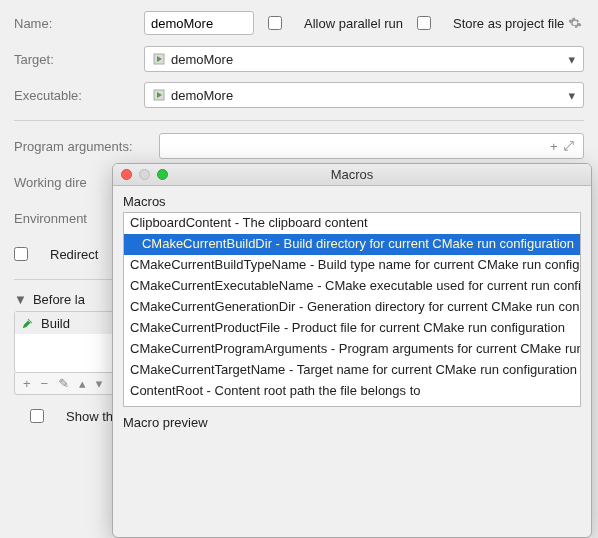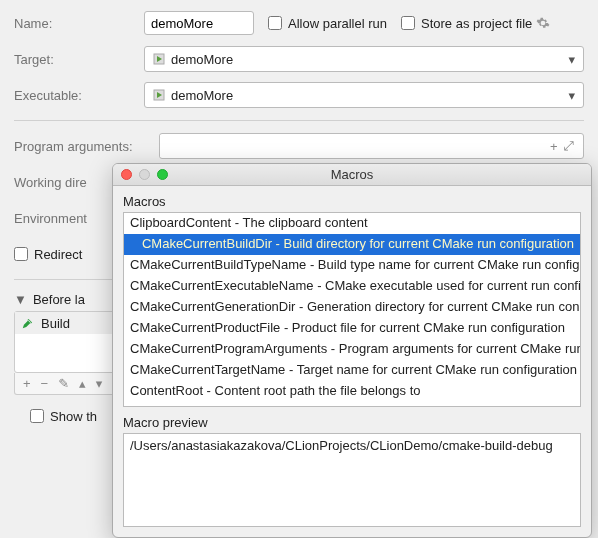--- a/index.html
+++ b/index.html
@@ -1,21 +1,21 @@
 <!DOCTYPE html>
 <html><head>
 <meta charset="utf-8">
 <style>
 * { box-sizing: border-box; margin: 0; padding: 0; font-family: -apple-system, "Helvetica Neue", Arial, sans-serif; font-size: 13px; }
 body { background: #f0f0f0; width: 598px; height: 538px; position: relative; overflow: hidden; color: #222; }
 .form { padding: 10px 14px; }
 .row { display: flex; align-items: center; margin-bottom: 10px; min-height: 26px; }
 .lbl { width: 130px; color: #737373; }
 .name-input { width: 110px; height: 24px; padding: 2px 6px; border: 1px solid #bbb; border-radius: 3px; background: #fff; }
-.chk { display: flex; align-items: center; gap: 6px; margin-left: 14px; }
+.chk { display: flex; align-items: center; gap: 22px; margin-left: 14px; }
 input[type=checkbox] { width: 14px; height: 14px; }
 .gear { color: #999; margin-left: 4px; }
 .ddwrap { flex: 1; position: relative; }
 .dd { width: 100%; height: 26px; border: 1px solid #bbb; border-radius: 3px; background: #fff; display: flex; align-items: center; padding: 0 8px; }
 .dd .run-ico { width: 12px; height: 12px; margin-right: 6px; display: inline-flex; }
 .dd .caret { margin-left: auto; color: #555; }
 .args-in-wrap { flex: 1; display: flex; align-items: center; border: 1px solid #bbb; border-radius: 3px; background: #fff; height: 26px; padding-right: 6px; }
 .args-in { flex: 1; border: none; outline: none; height: 22px; padding: 0 6px; }
 .glyph { color: #888; padding: 0 3px; cursor: pointer; }
 .sep { height: 1px; background: #d0d0d0; margin: 12px 0; }
@@ -34,21 +34,21 @@
 .traffic .dot { width: 11px; height: 11px; border-radius: 50%; }
 .dot.red { background: #ff5f57; border: .5px solid #e04640; }
 .dot.yel { background: #d8d8d8; border: .5px solid #bbb; }
 .dot.grn { background: #28c940; border: .5px solid #1fa833; }
 .titlebar .title { position: absolute; left: 0; right: 0; text-align: center; font-size: 13px; color: #333; pointer-events: none; }
 .macbody { padding: 8px 10px 10px 10px; display: flex; flex-direction: column; height: calc(100% - 22px); }
 .maclbl { margin-bottom: 3px; }
 .maclist { border: 1px solid #bbb; background: #fff; height: 195px; overflow: hidden; }
 .mitem { padding: 2px 6px; white-space: nowrap; overflow: hidden; height: 21px; line-height: 15px; }
 .mitem.sel { background: #1f6fd9; color: #fef9c3; text-align: right; }
-.prevlbl { margin-top: 8px; margin-bottom: 3px; }
+.prevlbl { margin-top: 8px; margin-bottom: 11px; }
 .prev { border: 1px solid #bbb; background: #fff; flex: 1; padding: 4px 6px; overflow: hidden; word-break: break-all; }
 svg { display: block; }
 </style>
 </head>
 <body>
 
 <div class="form">
   <div class="row">
     <span class="lbl">Name:</span>
     <input class="name-input" value="demoMore" style="">
@@ -173,15 +173,14 @@
         <div class="mitem">CMakeCurrentExecutableName - CMake executable used for current run config</div>
         <div class="mitem">CMakeCurrentGenerationDir - Generation directory for current CMake run con</div>
         <div class="mitem">CMakeCurrentProductFile - Product file for current CMake run configuration</div>
         <div class="mitem">CMakeCurrentProgramArguments - Program arguments for current CMake run</div>
         <div class="mitem">CMakeCurrentTargetName - Target name for current CMake run configuration</div>
         <div class="mitem">ContentRoot - Content root path the file belongs to</div>
         <div class="mitem">FileDir - File directory</div>
         <div class="mitem">FileDirName - File directory name</div>
       </div>
     <div class="prevlbl">Macro preview</div>
-    <div class="prev">/Users/anastasiakazakova/CLionProjects/CLionDemo/cmake-build-debug</div>
   </div>
 </div>
 
 </body></html>

